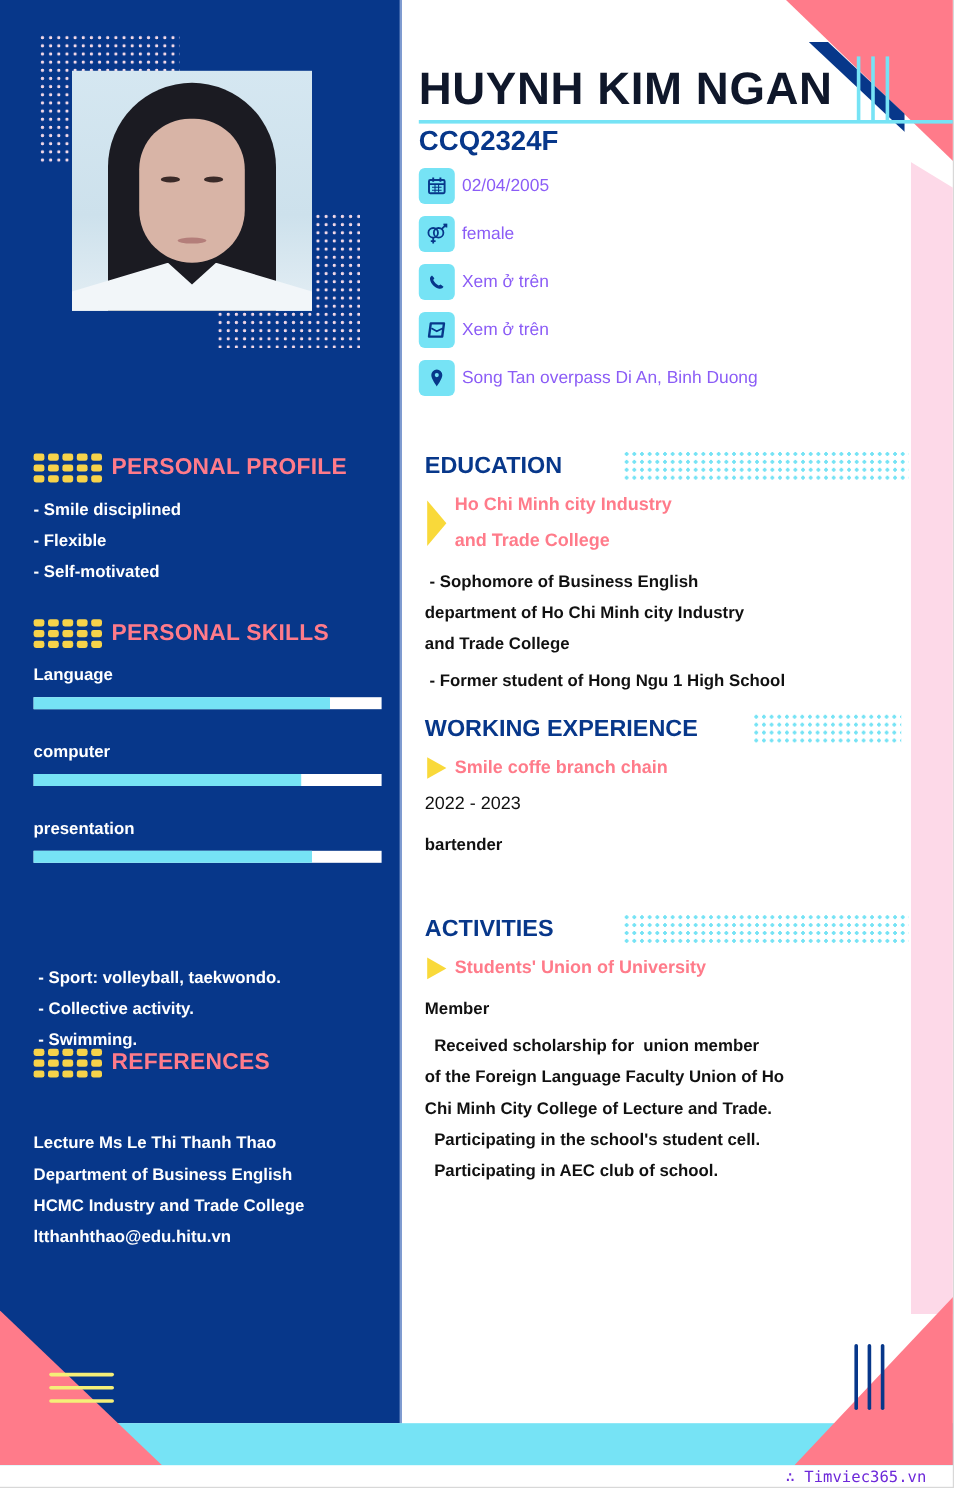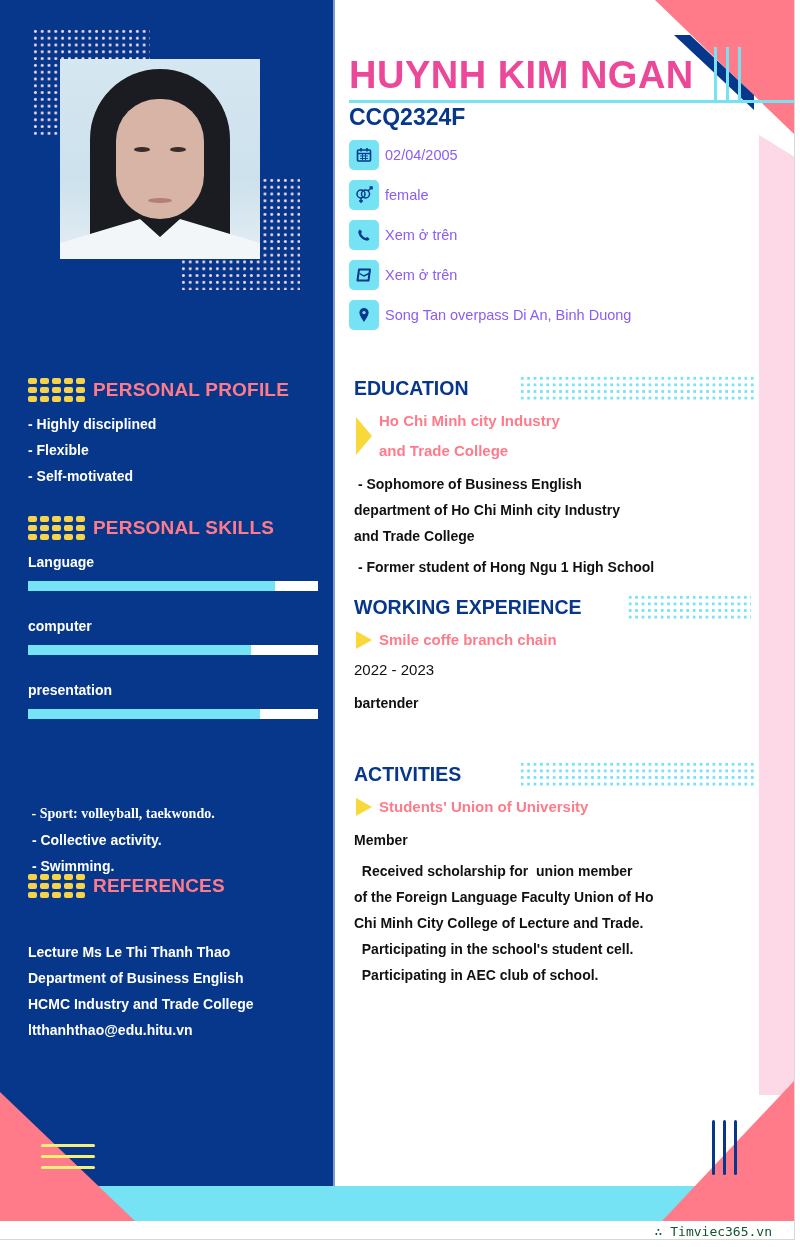--- a/index.html
+++ b/index.html
@@ -27,36 +27,36 @@
   .sec-title-l { color: #ff7b8a; font-weight: bold; font-size: 19px; letter-spacing: 0.2px; }
   .l-text { position: absolute; left: 28px; color: #ffffff; font-weight: bold; font-size: 14px; }
   .skill-label { position: absolute; left: 28px; color: #fff; font-weight: bold; font-size: 14px; }
   .skill-bar { position: absolute; left: 28px; width: 290px; height: 10px; background: #ffffff; }
   .skill-fill { height: 100%; background: #76e3f5; }
 
   
   .shape { position: absolute; }
 
   
-  #name { position: absolute; left: 349px; top: 54px; color: #ec4899; font-weight: bold; font-size: 38px; letter-spacing: 0.5px; white-space: nowrap; }
+  #name { position: absolute; left: 349px; top: 54px; color: #0f172a; font-weight: bold; font-size: 38px; letter-spacing: 0.5px; white-space: nowrap; }
   #name-line { position: absolute; left: 349px; top: 100px; width: 446px; height: 3px; background: #76e3f5; }
   #code { position: absolute; left: 349px; top: 104px; color: #07378a; font-weight: bold; font-size: 23px; }
 
   .info-row { position: absolute; left: 349px; display: flex; align-items: center; gap: 6px; }
   .info-icon { width: 30px; height: 30px; background: #76e3f5; border-radius: 5px; display: flex; align-items: center; justify-content: center; }
   .info-text { color: #8b5cf6; font-size: 14.5px; }
 
   .r-head { position: absolute; left: 354px; color: #07378a; font-weight: bold; font-size: 19.5px; }
   .r-sub { position: absolute; left: 379px; color: #ff7b8a; font-weight: bold; font-size: 15px; }
   .tri { position: absolute; left: 356px; width: 0; height: 0; border-top: 9px solid transparent; border-bottom: 9px solid transparent; border-left: 16px solid #f9d93a; }
   .tri-big { border-top-width: 19px; border-bottom-width: 19px; border-left-width: 16px; }
   .r-text { position: absolute; left: 354px; color: #111; font-weight: bold; font-size: 14px; white-space: pre; }
   .r-plain { position: absolute; left: 354px; color: #111; font-size: 15px; }
 
-  #watermark { position: absolute; right: 28px; top: 1224px; color: #14532d; font-family: "DejaVu Sans Mono", monospace; font-size: 13px; }
+  #watermark { position: absolute; right: 28px; top: 1224px; color: #6d28d9; font-family: "DejaVu Sans Mono", monospace; font-size: 13px; }
 </style>
 </head>
 <body>
 
 <div id="page">
 
   <div class="shape" style="left:655px;top:0;width:140px;height:135px;background:#ff7b8a;clip-path:polygon(0 0,100% 0,100% 100%);"></div>
   <div class="shape" style="left:759px;top:135px;width:36px;height:960px;background:#fdd9e8;clip-path:polygon(0 0,100% 22px,100% 100%,0 100%);"></div>
   <div class="shape" style="left:674px;top:35px;width:80px;height:75px;background:#07378a;clip-path:polygon(0 0,20% 0,100% 80%,100% 100%);"></div>
   <div class="shape" style="left:714px;top:47px;width:28px;height:53px;">
@@ -90,21 +90,21 @@
           <span></span>
           <span></span>
           <span></span>
           <span></span>
           <span></span>
           <span></span>
           <span></span>
         </div>
       <span class="sec-title-l">PERSONAL PROFILE</span>
     </div>
-    <div class="l-text" style="top:416px;">- Highly disciplined</div>
+    <div class="l-text" style="top:416px;">- Smile disciplined</div>
     <div class="l-text" style="top:442px;">- Flexible</div>
     <div class="l-text" style="top:468px;">- Self-motivated</div>
 
     <div class="sec-head" style="top:516px;">
       <div class="blocks">
           <span></span>
           <span></span>
           <span></span>
           <span></span>
           <span></span>
@@ -127,21 +127,21 @@
       </div>
     <div class="skill-label" style="top:618px;">computer</div>
     <div class="skill-bar" style="top:645px;">
         <div class="skill-fill" style="width:77%;"></div>
       </div>
     <div class="skill-label" style="top:682px;">presentation</div>
     <div class="skill-bar" style="top:709px;">
         <div class="skill-fill" style="width:80%;"></div>
       </div>
 
-    <div class="l-text" style="top:806px;white-space:pre;font-family:Liberation Serif, serif;"> - Sport: volleyball, taekwondo.</div>
+    <div class="l-text" style="top:806px;white-space:pre;"> - Sport: volleyball, taekwondo.</div>
     <div class="l-text" style="top:832px;white-space:pre;"> - Collective activity.</div>
     <div class="l-text" style="top:858px;white-space:pre;"> - Swimming.</div>
 
     <div class="sec-head" style="top:874px;text-align:right;">
       <div class="blocks">
           <span></span>
           <span></span>
           <span></span>
           <span></span>
           <span></span>

